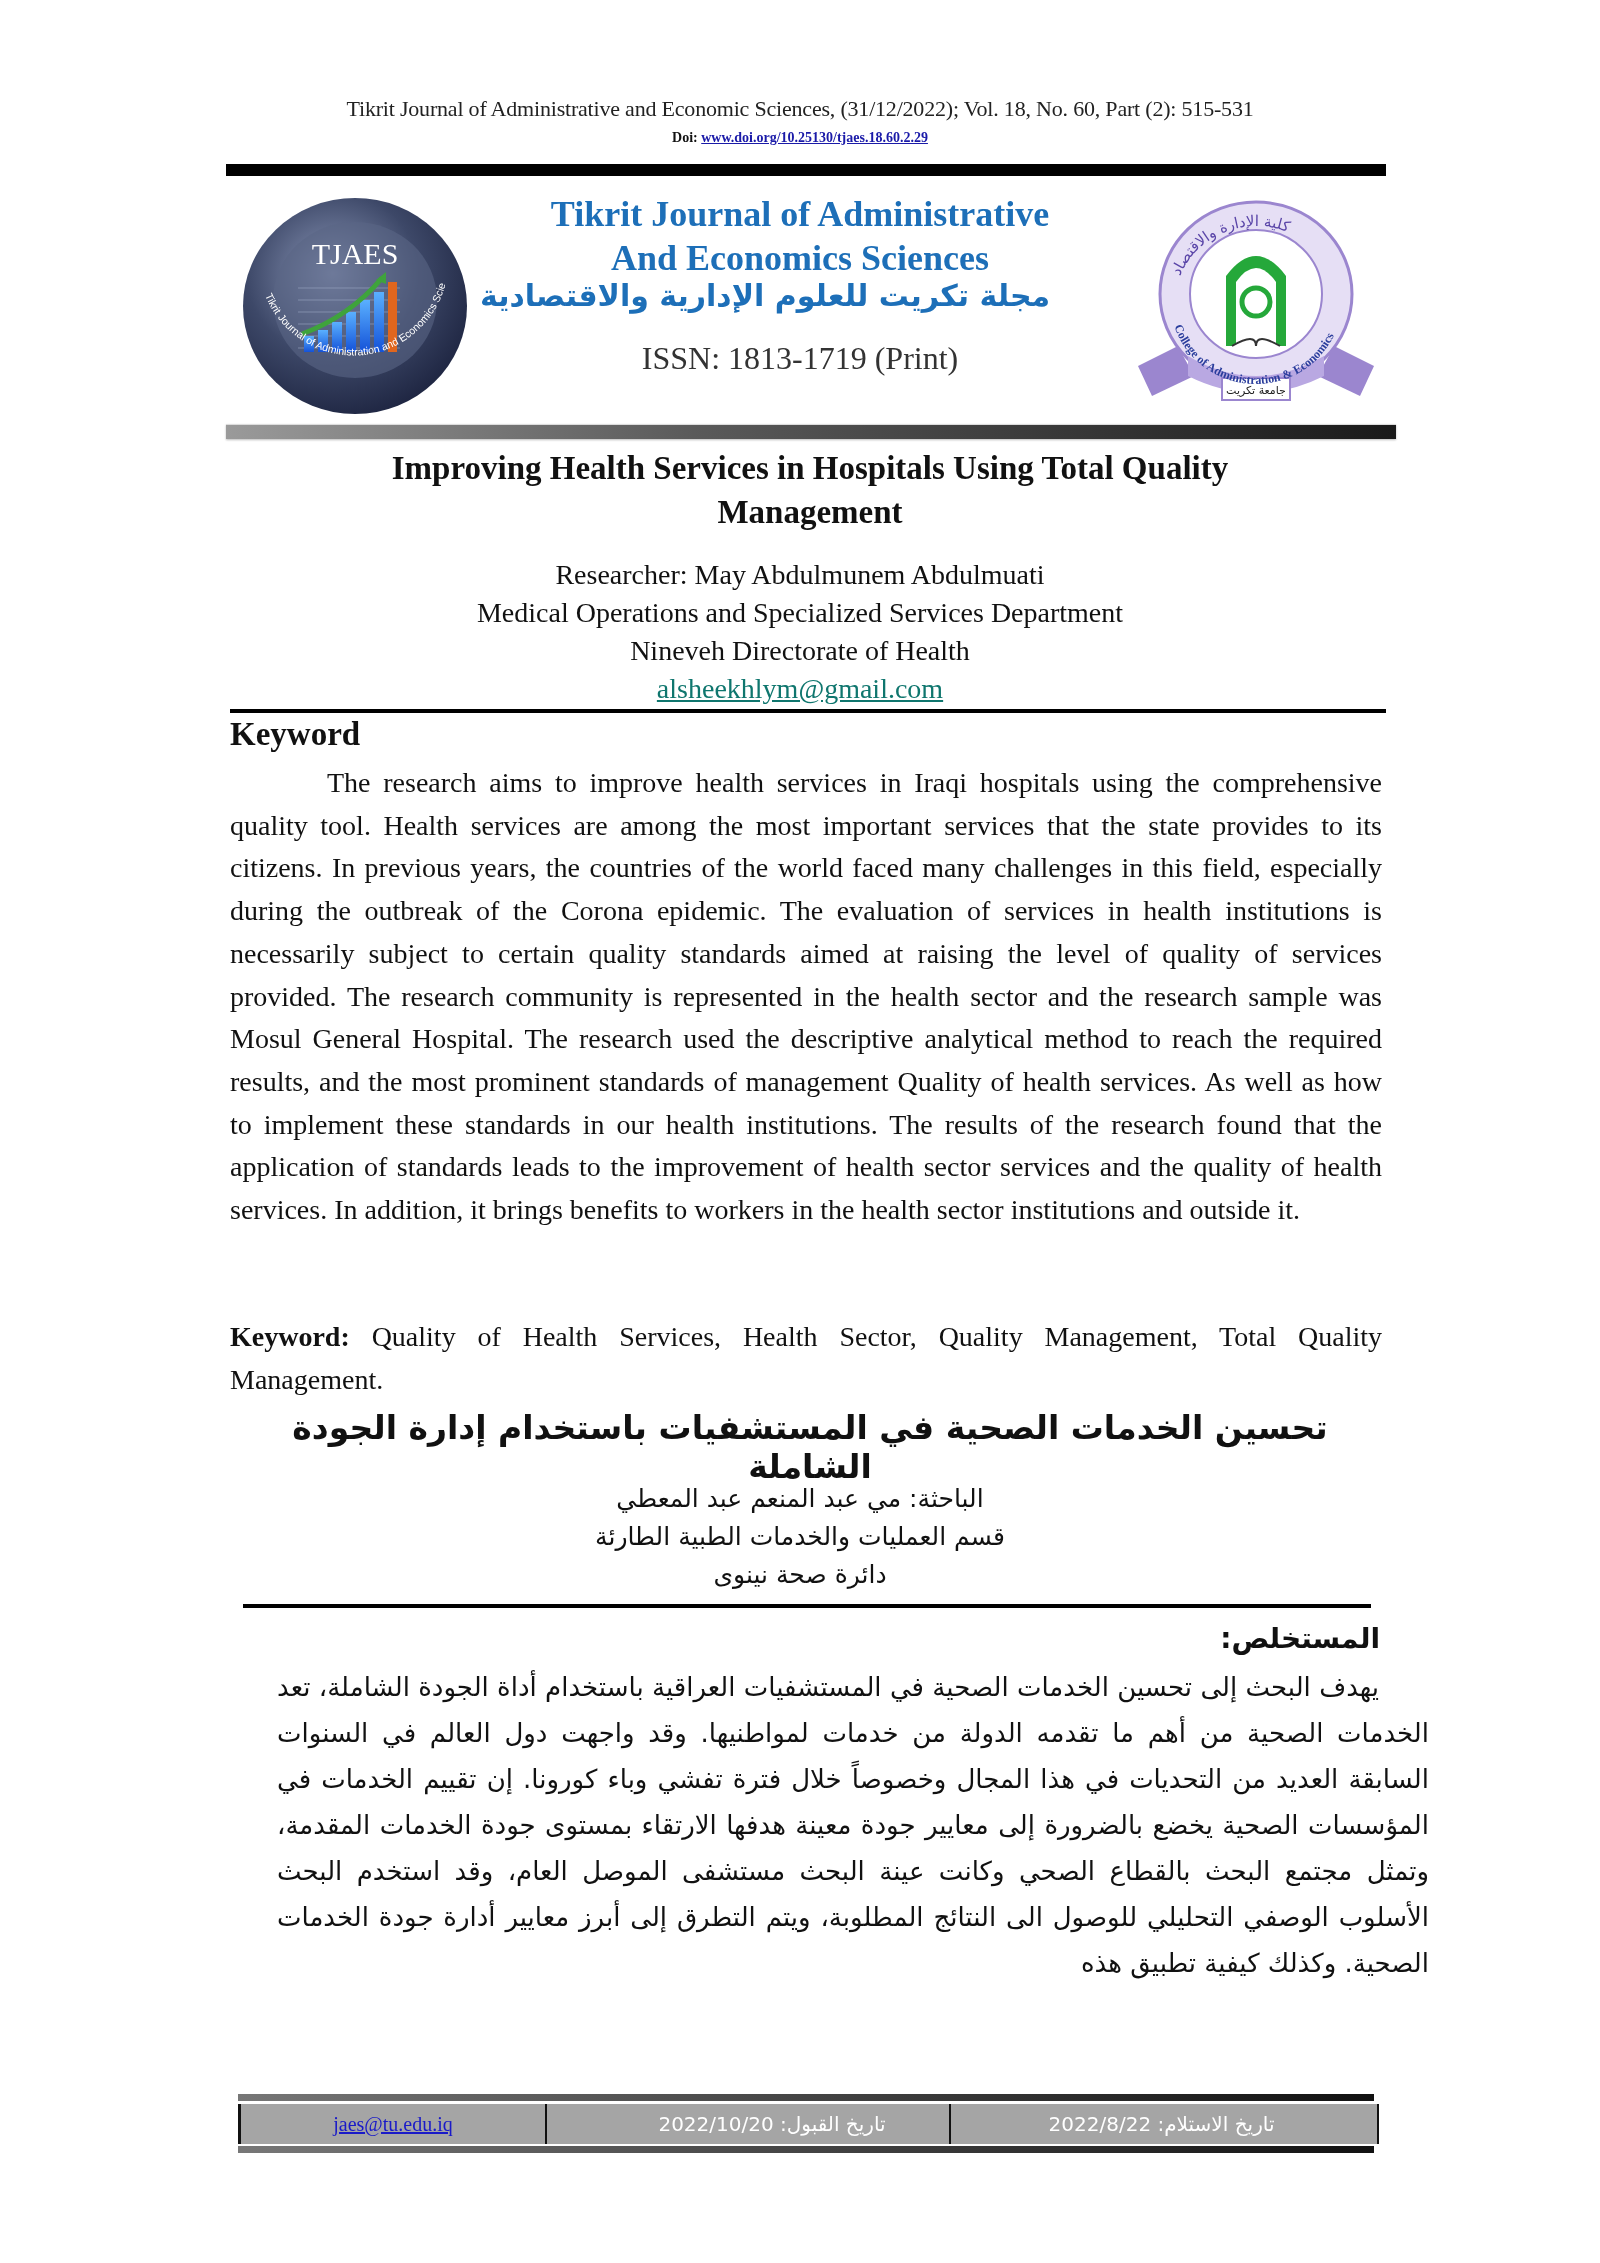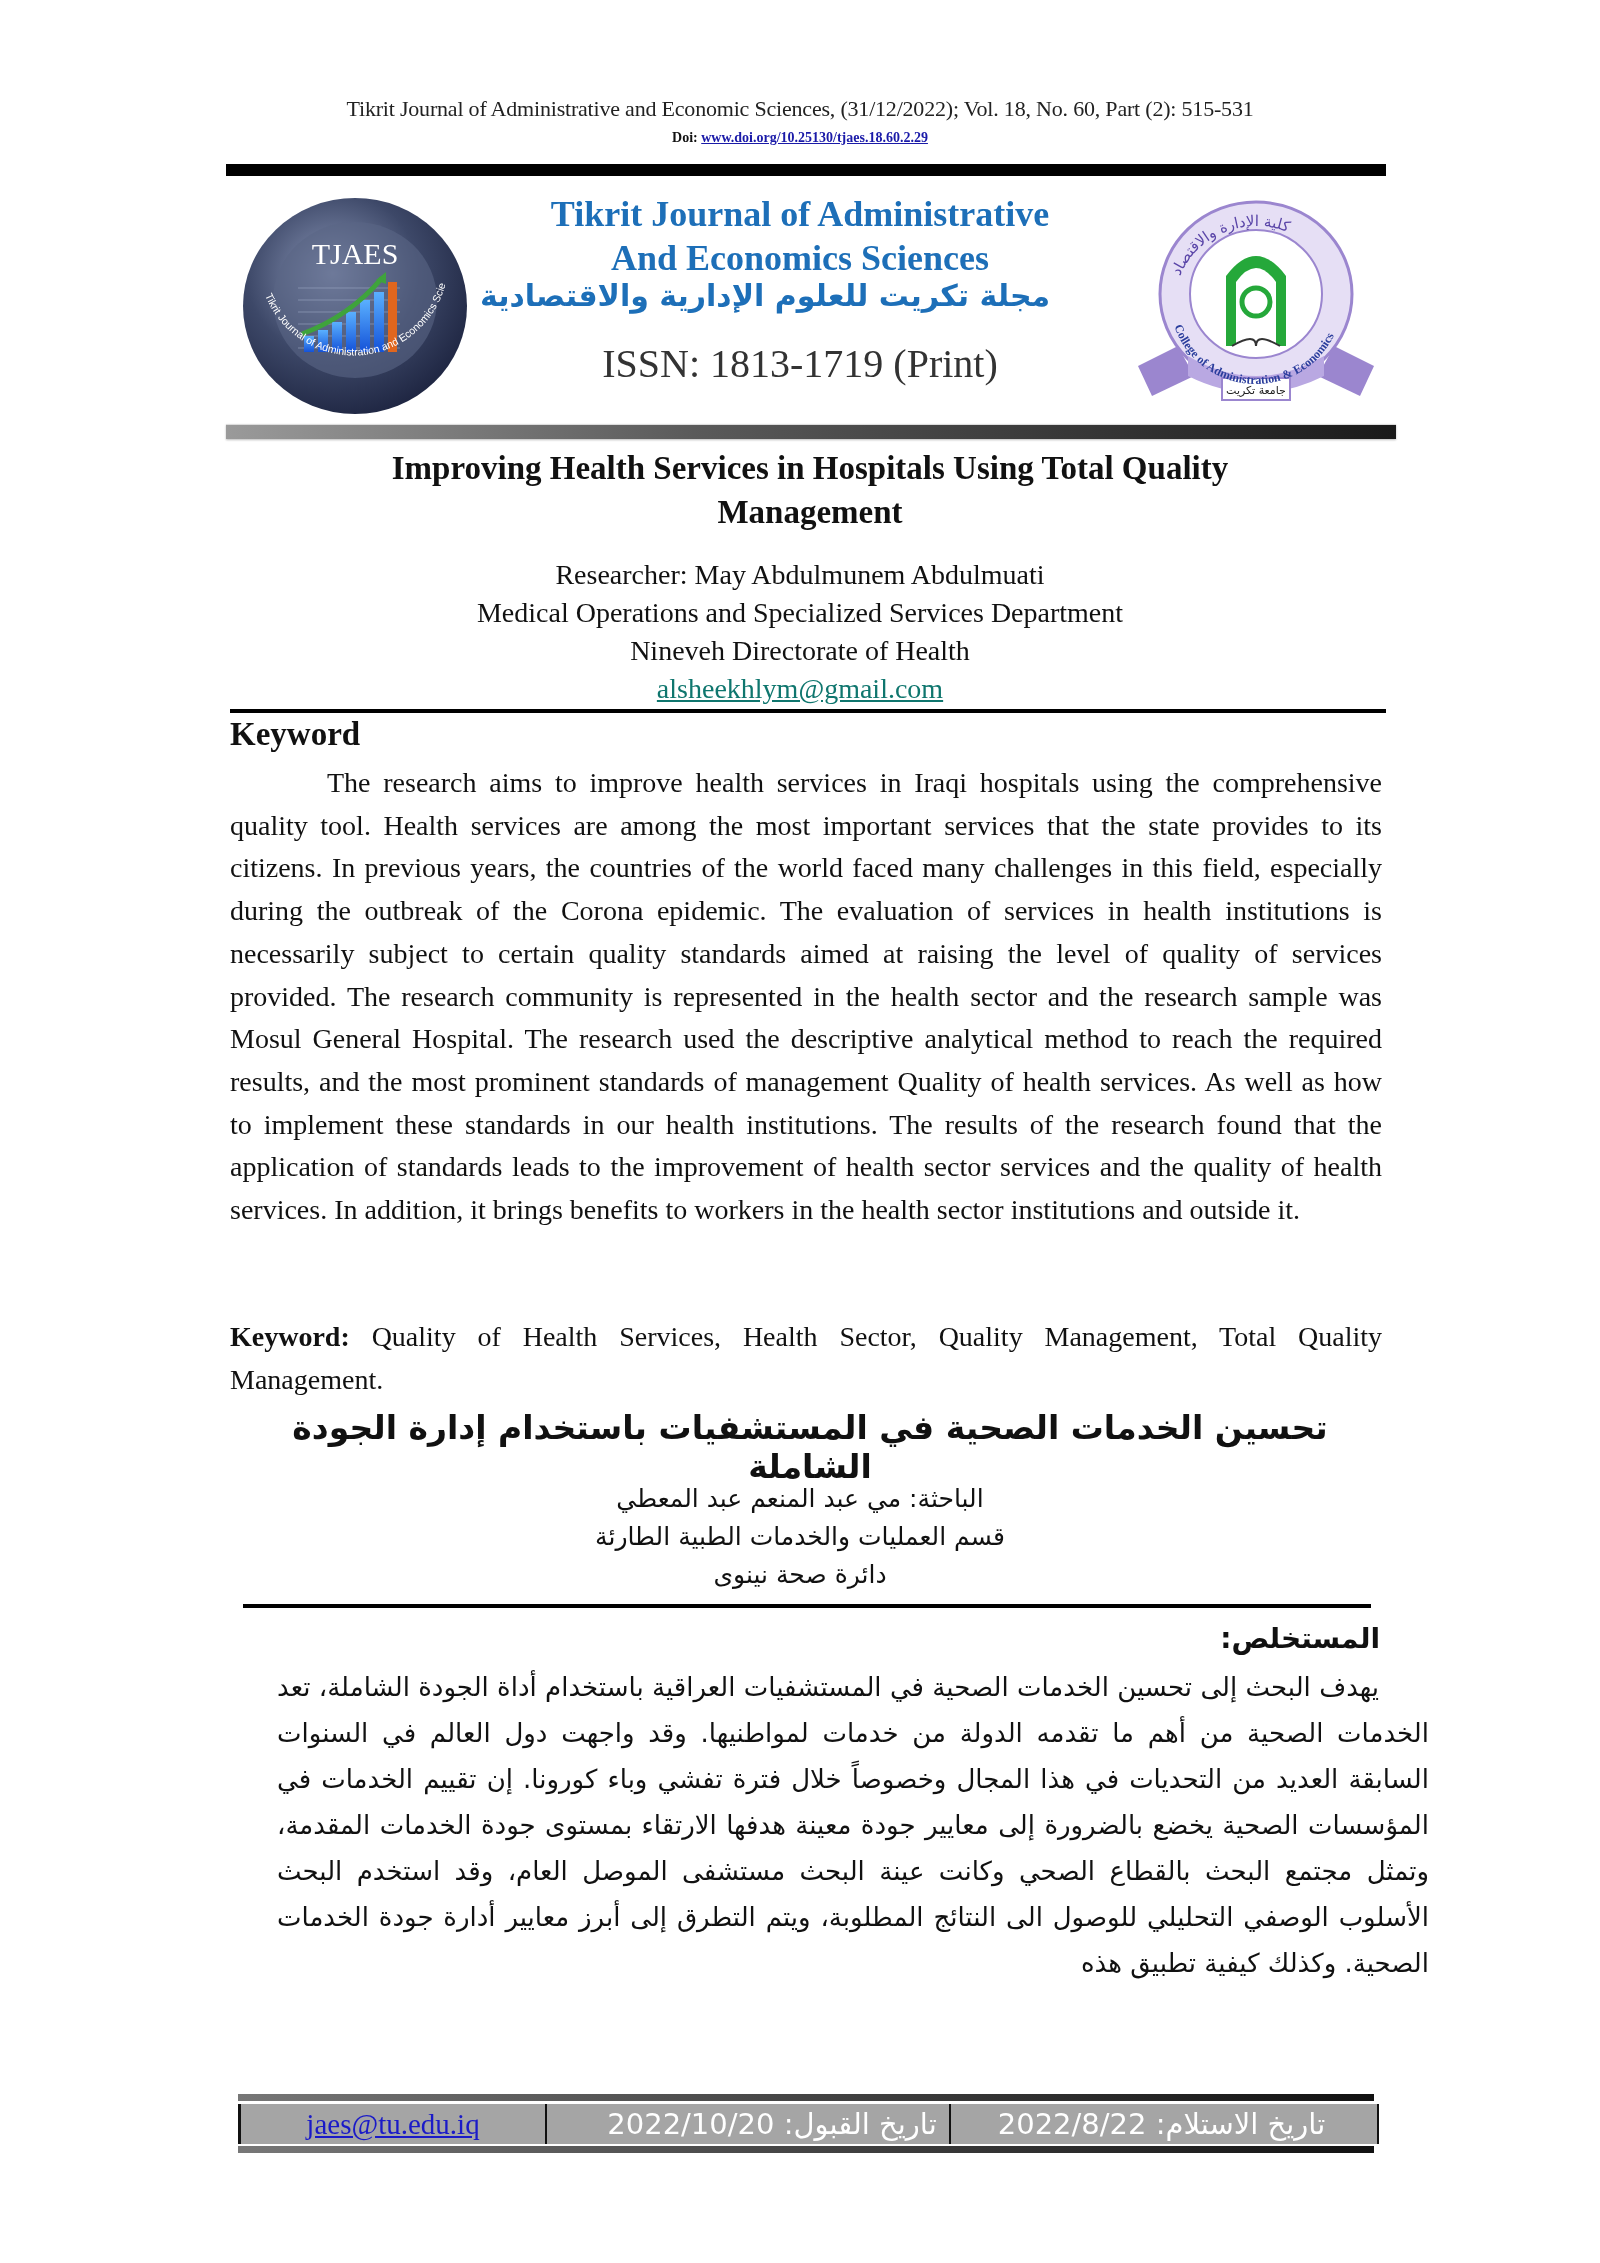--- a/index.html
+++ b/index.html
@@ -14,21 +14,21 @@
   .top-bar { position: absolute; left: 226px; top: 164px; width: 1160px; height: 12px; background: #000; }
 
   
   .logo-left { position: absolute; left: 240px; top: 196px; width: 230px; height: 220px; }
   .logo-right { position: absolute; left: 1128px; top: 196px; width: 250px; height: 220px; }
   .journal-title { position: absolute; left: 480px; width: 640px; top: 192px; text-align: center;
          color: #1d6fb8; font-weight: bold; font-size: 36px; line-height: 44px; }
   .journal-title-ar { position: absolute; left: 480px; width: 640px; top: 278px; text-align: left;
          color: #1d6fb8; font-weight: bold; font-size: 30px; font-family: "DejaVu Sans", sans-serif; direction: rtl; }
   .issn { position: absolute; left: 480px; width: 640px; top: 340px; text-align: center;
-         font-size: 40px; color: #333; }
+         font-size: 32px; color: #333; }
   .grad-bar { position: absolute; left: 226px; top: 424px; width: 1170px; height: 14px;
          background: linear-gradient(to right, #9a9a9a 0%, #5a5a5a 40%, #1a1a1a 100%);
          border-top: 1px solid #ddd; box-shadow: 0 1px 2px #bbb; }
 
   
   .paper-title { position: absolute; left: 260px; width: 1100px; top: 446px; text-align: center;
          font-weight: bold; font-size: 33px; line-height: 44px; }
   .meta-lines { position: absolute; left: 0; width: 1600px; top: 556px; text-align: center;
          font-size: 28px; line-height: 38px; }
   .meta-lines a { color: #0f766e; text-decoration: underline; }
@@ -49,21 +49,21 @@
          font-weight: normal; font-size: 25px; line-height: 38px; }
   .ar-abstract-head { position: absolute; right: 220px; top: 1622px; font-weight: bold; font-size: 28px; }
   .ar-body { position: absolute; left: 230px; width: 1152px; top: 1664px; font-size: 26px;
          line-height: 46px; text-align: justify; text-indent: 50px; margin-left: 47px; }
 
   
   .foot-bar { position: absolute; left: 238px; width: 1136px; height: 7px;
          background: linear-gradient(to right, #777, #444 50%, #111); }
   .footer-table { position: absolute; left: 238px; top: 2104px; width: 1136px; height: 40px;
          display: flex; background: #a5a5a5; border-left: 3px solid #111; border-right: 2px solid #111; }
-  .footer-cell { display: flex; align-items: center; justify-content: center; font-size: 29px; color: #fff;
+  .footer-cell { display: flex; align-items: center; justify-content: center; font-size: 20px; color: #fff;
          border-left: 2px solid #111; box-sizing: border-box; }
   .footer-cell:first-child { border-left: none; }
   .footer-cell a { color: #1a1ac8; text-decoration: underline; }
 </style>
 </head>
 <body>
 
 <div class="running-head">Tikrit Journal of Administrative and Economic Sciences, (31/12/2022); Vol. 18, No. 60, Part (2): 515-531</div>
 <div class="doi-line">
   <span>Doi:</span>

